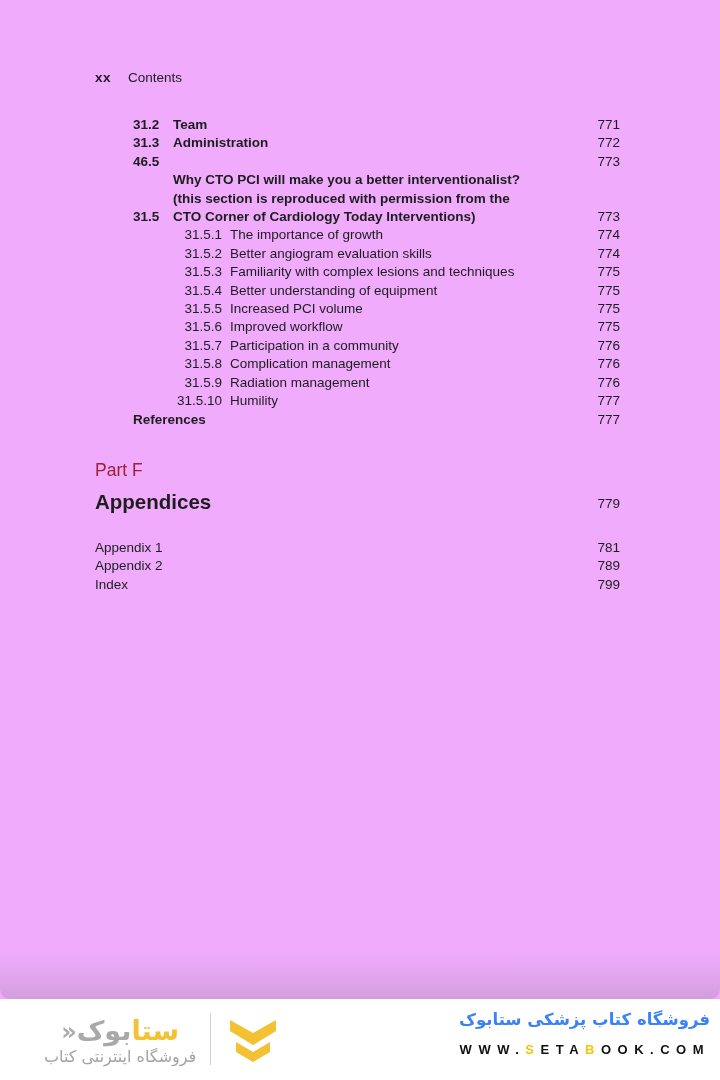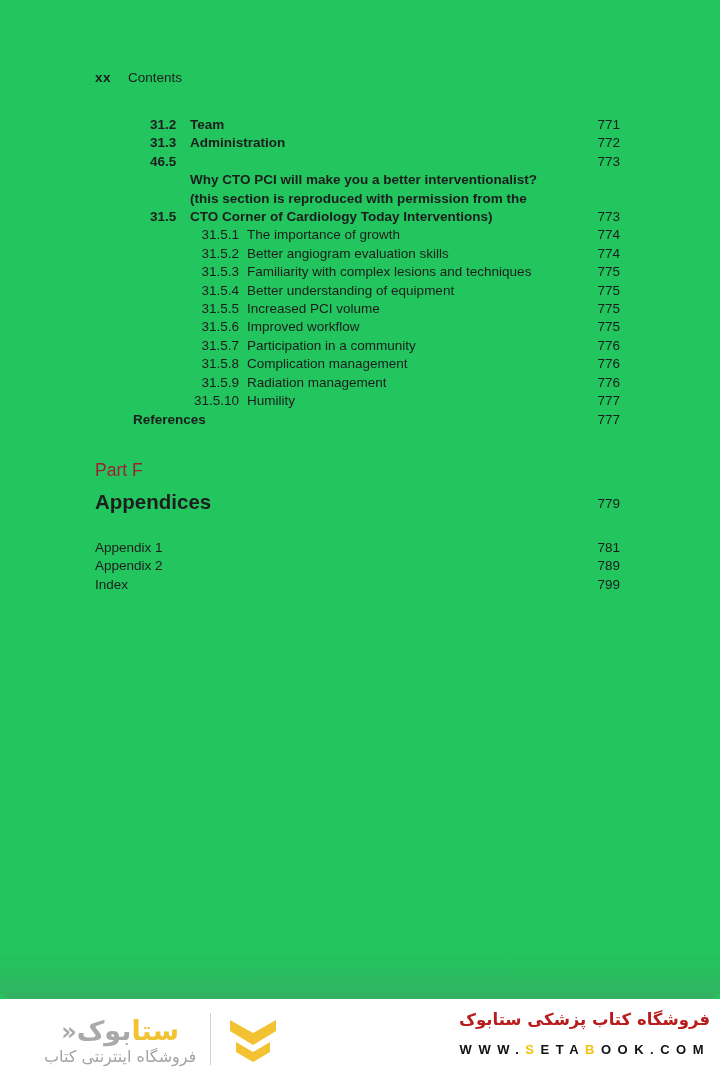--- a/index.html
+++ b/index.html
@@ -9,21 +9,21 @@
     font-family:"Liberation Sans", sans-serif;
     color:#1d1d1d;
     position:relative;
     overflow:hidden;
     -webkit-font-smoothing:antialiased;
   }
   
   .page{
     position:absolute;top:0;left:0;
     width:720px;height:999px;
-    background:#22c55e;
+    background:#f0abfc;
     box-sizing:border-box;
     padding:70px 100px 0 95px;
   }
   .page::after{ 
     content:"";
     position:absolute;left:0;bottom:0;
     width:100%;height:46px;
     background:linear-gradient(to bottom, rgba(110,110,110,0) 0%, rgba(110,110,110,0.20) 92%, rgba(110,110,110,0.24) 100%);
     border-radius:0 0 10px 10px;
     pointer-events:none;
@@ -34,21 +34,21 @@
   }
   .running-head .folio{font-weight:bold;letter-spacing:.5px;}
   .running-head .head-title{margin-left:17px;}
 
   
   .toc{margin-top:31px;}
   .toc-row{
     display:flex;align-items:flex-end;
     font-size:13.5px;line-height:18.4px;
   }
-  .toc-row .num{flex:none;margin-left:17px;}
+  .toc-row .num{flex:none;}
   .toc-row.lvl1{padding-left:38px;}
   .toc-row.lvl1 .num{width:40px;}
   .toc-row.lvl2{padding-left:38px;}
   .toc-row.lvl2 .num{width:89px;text-align:right;padding-right:0;}
   .toc-row.lvl2 .title{margin-left:8px;}
   .toc-row .title{white-space:pre-line;}
   .toc-row.bold .num,.toc-row.bold .title{font-weight:bold;}
   .toc-row .pg{margin-left:auto;padding-left:12px;text-align:right;min-width:34px;}
 
   
@@ -107,21 +107,21 @@
   .emblem{width:60px;height:62px;display:block;}
 
   .site{
     position:absolute;right:18px;top:8px;
     text-align:right;
   }
   .store-title{
     direction:rtl;
     font-family:"DejaVu Sans", sans-serif;
     font-size:16.5px;font-weight:bold;line-height:26px;
-    color:#b91c1c;
+    color:#3b82f6;
   }
   .site-url{
     font-size:13px;font-weight:bold;
     letter-spacing:6.5px;
     line-height:30px;
     color:#111111;
     margin-top:2px;
     white-space:nowrap;
   }
   .site-url .accent{color:#f5c411;}

